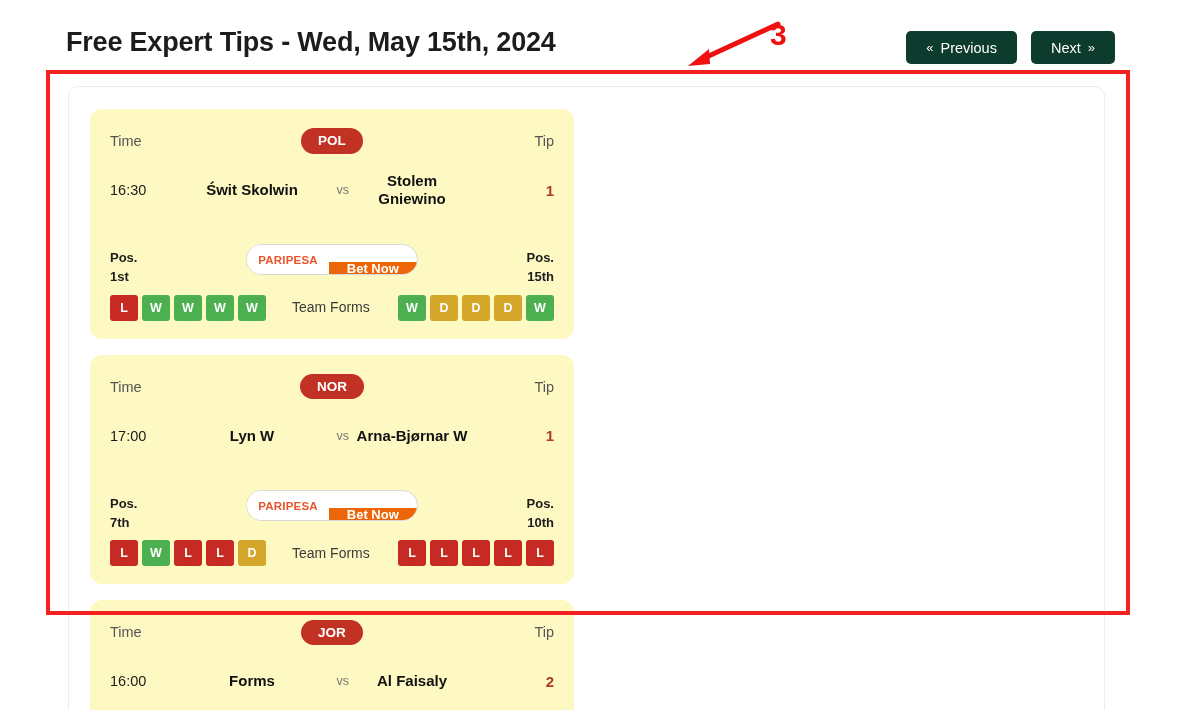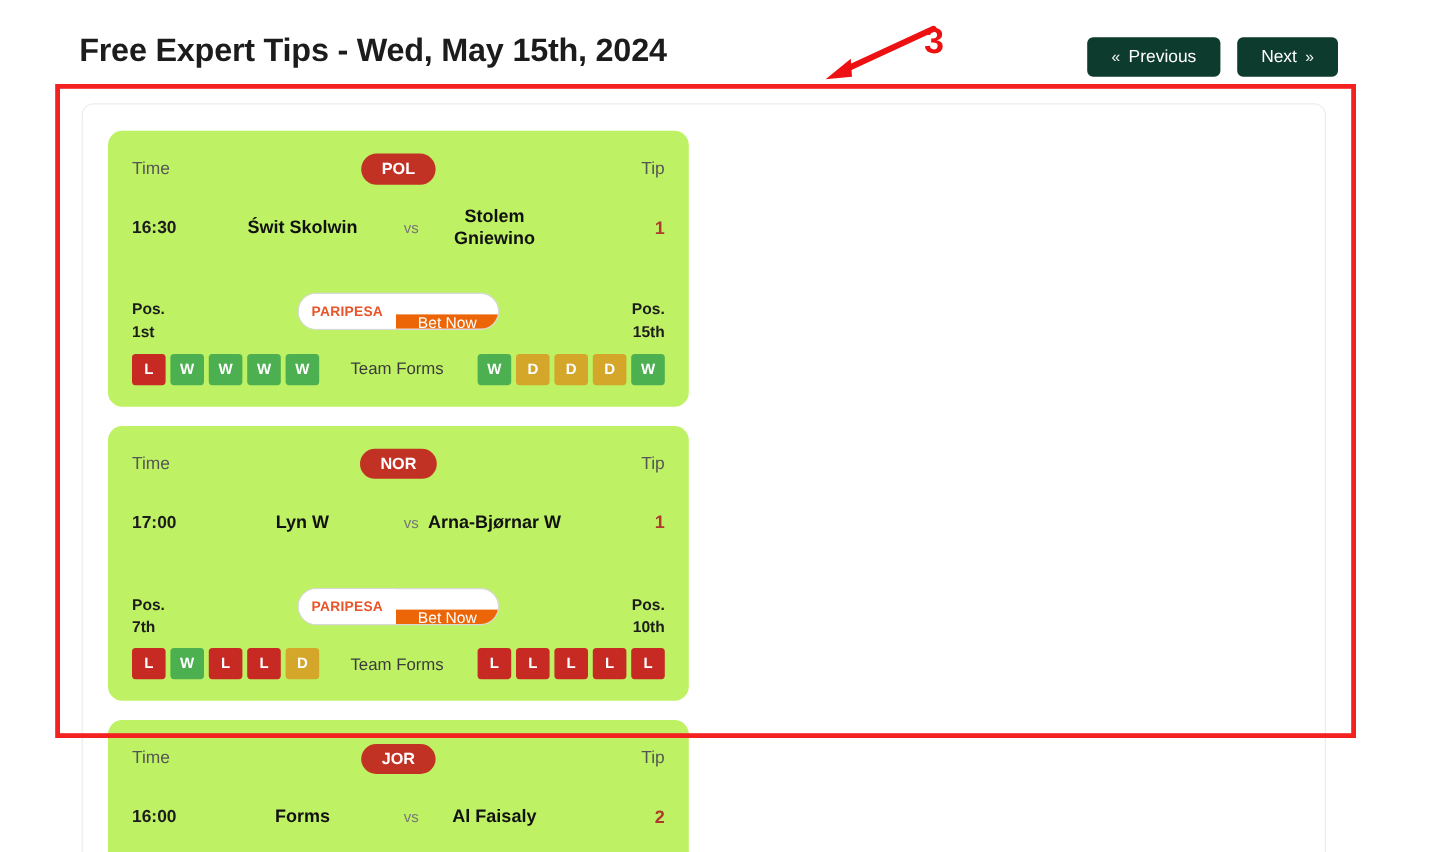--- a/index.html
+++ b/index.html
@@ -59,21 +59,21 @@
     padding: 22px 21px 8px 21px;
   }
   .grid {
     display: flex; flex-wrap: wrap;
     gap: 16px 28px;
   }
 
   
   .card {
     width: 484px;
-    background: #bef264;
+    background: #fef9c3;
     border-radius: 12px;
     padding: 18px 20px 18px 20px;
   }
   .row-head {
     display: flex; align-items: center; justify-content: space-between;
     height: 28px;
   }
   .col-lbl {
     font-size: 14.5px; color: #555555; width: 84px;
   }
@@ -81,21 +81,21 @@
   .league-badge {
     background: #c23224; color: #ffffff;
     font-size: 13.5px; font-weight: 600;
     border-radius: 14px; padding: 6px 17px;
     white-space: nowrap; line-height: 1;
   }
   .row-match {
     display: flex; align-items: center; justify-content: space-between;
     margin-top: 14px; min-height: 42px;
   }
-  .time-val { font-size: 14.5px; color: #1c1c1c; width: 84px; font-weight: 700; }
+  .time-val { font-size: 14.5px; color: #1c1c1c; width: 84px; font-weight: 400; }
   .teams {
     flex: 1; display: flex; align-items: center; justify-content: center;
     gap: 4px;
   }
   .team {
     width: 118px; font-size: 15px; font-weight: 700; color: #111111;
     text-align: center; line-height: 1.22;
   }
   .vs { font-size: 12.5px; color: #777777; width: 34px; text-align: right; }
   .tip-val {
@@ -119,21 +119,21 @@
     cursor: pointer;
   }
   .bet-brand {
     background: #ffffff; color: #e8552b;
     font-size: 11.5px; font-weight: 700; 
     display: flex; align-items: center; padding: 12px 11px;
     letter-spacing: .2px;
   }
   .bet-cta {
     background: #ec6608; color: #ffffff;
-    font-size: 13px; font-weight: 400;
+    font-size: 13px; font-weight: 700;
     display: flex; align-items: center; padding: 0 18px;
     white-space: nowrap;
     margin-top: 17px;
   }
   .row-forms {
     display: flex; align-items: center; justify-content: space-between;
     margin-top: 8px;
   }
   .forms { display: flex; gap: 4px; }
   .fchip {

